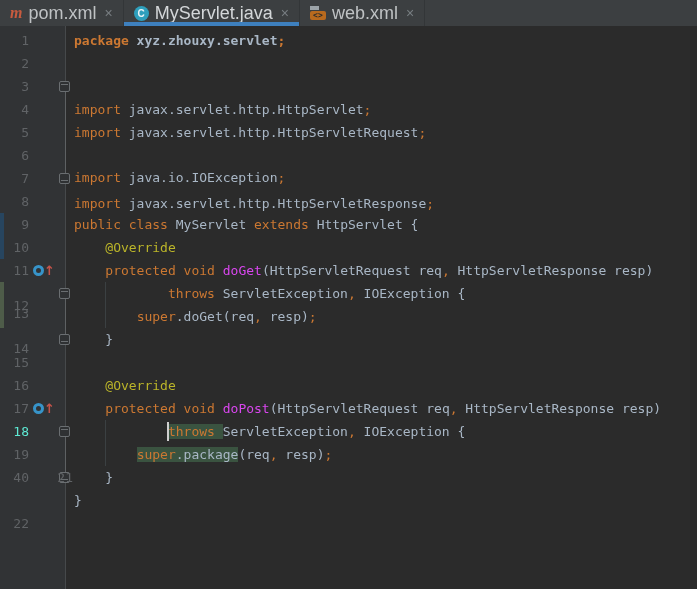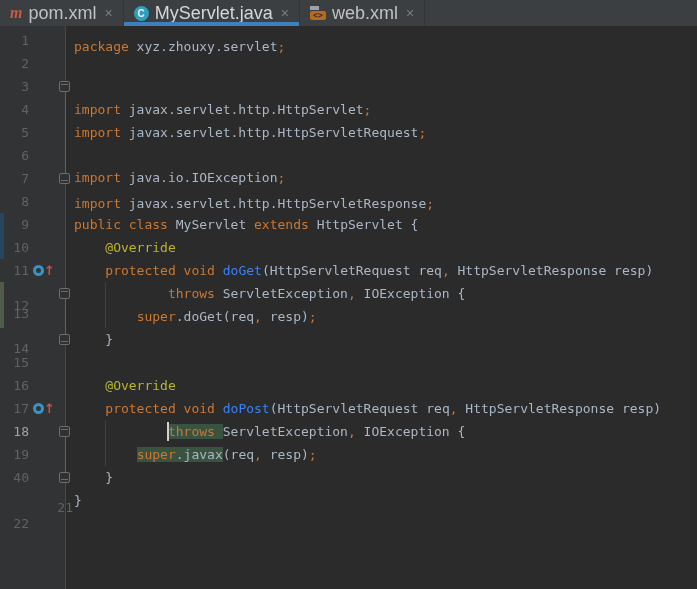--- a/index.html
+++ b/index.html
@@ -28,28 +28,28 @@
 
   
   #editor{position:absolute;left:0;top:26px;width:697px;height:563px;background:#2B2B2B;}
   #gutter-bg{position:absolute;left:0;top:0;width:65px;height:563px;background:#313335;}
   #gutter-sep{position:absolute;left:65px;top:0;width:1px;height:563px;background:#46494B;}
   .vcs-stripe{position:absolute;left:0;width:4px;}
   .fold-connector{position:absolute;left:65px;width:1px;background:#5E6163;}
   .indent-guide{position:absolute;width:1px;background:#3B4042;}
   .line-number{position:absolute;left:0;width:29px;text-align:right;
                font-family:"DejaVu Sans Mono",monospace;font-size:13px;line-height:23px;color:#606366;}
-  .line-number.current{color:#a3a3a3;}
+  .line-number.current{color:#5eead4;}
   .code-line{position:absolute;left:74px;height:23px;white-space:pre;
              font-family:"DejaVu Sans Mono",monospace;font-size:13px;line-height:23px;color:#A9B7C6;}
   .tk-kw{color:#CC7832;}
   .tk-pl{color:#A9B7C6;}
   .tk-pu{color:#CC7832;}
   .tk-ann{color:#BBB529;}
-  .tk-m{color:#3b82f6;}
+  .tk-m{color:#d946ef;}
   .tk-hl{background:#3A5340;}
 
   .override-icon{position:absolute;left:33px;width:22px;height:23px;display:flex;align-items:center;}
   .override-ring{display:inline-block;width:5px;height:5px;border:3px solid #3794C9;border-radius:50%;}
   .override-arrow{color:#C35349;font-size:13px;font-weight:bold;line-height:14px;margin-left:0px;
                   font-family:"DejaVu Sans",sans-serif;}
 
   .fold-marker{position:absolute;left:59px;width:11px;height:11px;background:#2F3133;
                border:1px solid #6A6E71;border-radius:2px;box-sizing:border-box;}
   .fold-marker::after{content:"";position:absolute;left:1px;right:1px;height:1px;background:#6A6E71;}
@@ -95,21 +95,21 @@
       <div class="fold-marker end" style="top: 147px;"></div>
       <div class="fold-connector" style="top: 273px; height: 35px;"></div>
       <div class="fold-marker start" style="top: 262px;"></div>
       <div class="fold-marker end" style="top: 308px;"></div>
       <div class="fold-connector" style="top: 411px; height: 35px;"></div>
       <div class="fold-marker start" style="top: 400px;"></div>
       <div class="fold-marker end" style="top: 446px;"></div>
       <div class="indent-guide" style="left: 105.294px; top: 256px; height: 46px;"></div>
       <div class="indent-guide" style="left: 105.294px; top: 394px; height: 46px;"></div>
       <div class="line-number" style="top: 3px;">1</div>
-      <div class="code-line" style="top: 9px;"><span class="tk-kw">package</span><span class="tk-pl"> xyz.zhouxy.servlet</span><span class="tk-pu">;</span></div>
+      <div class="code-line" style="top: 3px; font-weight: bold;"><span class="tk-kw">package</span><span class="tk-pl"> xyz.zhouxy.servlet</span><span class="tk-pu">;</span></div>
       <div class="line-number" style="top: 26px;">2</div>
       <div class="code-line" style="top: 26px;"></div>
       <div class="line-number" style="top: 49px;">3</div>
       <div class="line-number" style="top: 72px;">4</div>
       <div class="code-line" style="top: 72px;"><span class="tk-kw">import</span><span class="tk-pl"> javax.servlet.http.HttpServlet</span><span class="tk-pu">;</span></div>
       <div class="line-number" style="top: 95px;">5</div>
       <div class="code-line" style="top: 95px;"><span class="tk-kw">import</span><span class="tk-pl"> javax.servlet.http.HttpServletRequest</span><span class="tk-pu">;</span></div>
       <div class="line-number" style="top: 118px;">6</div>
       <div class="code-line" style="top: 118px; margin-top: 48px;"><span class="tk-kw">import</span><span class="tk-pl"> javax.servlet.http.HttpServletResponse</span><span class="tk-pu">;</span></div>
       <div class="line-number" style="top: 141px;">7</div>
@@ -138,23 +138,23 @@
       <div class="code-line" style="top: 348px;"><span class="tk-pl">    </span><span class="tk-ann">@Override</span></div>
       <div class="line-number" style="top: 371px;">17</div>
       <div class="override-icon" style="top: 371px;">
         <span class="override-ring"></span>
         <span class="override-arrow">↑</span>
       </div>
       <div class="code-line" style="top: 371px;"><span class="tk-pl">    </span><span class="tk-kw">protected</span><span class="tk-pl"> </span><span class="tk-kw">void</span><span class="tk-pl"> </span><span class="tk-m">doPost</span><span class="tk-pl">(HttpServletRequest req</span><span class="tk-pu">,</span><span class="tk-pl"> HttpServletResponse resp)</span></div>
       <div class="line-number current" style="top: 394px;">18</div>
       <div class="code-line" style="top: 394px;"><span class="tk-pl">            </span><span class="tk-kw tk-hl">throws</span><span class="tk-pl tk-hl"> </span><span class="tk-pl">ServletException</span><span class="tk-pu">,</span><span class="tk-pl"> IOException {</span></div>
       <div class="line-number" style="top: 417px;">19</div>
-      <div class="code-line" style="top: 417px;"><span class="tk-pl">        </span><span class="tk-kw tk-hl">super</span><span class="tk-pl tk-hl">.javax</span><span class="tk-pl">(req</span><span class="tk-pu">,</span><span class="tk-pl"> resp)</span><span class="tk-pu">;</span></div>
+      <div class="code-line" style="top: 417px;"><span class="tk-pl">        </span><span class="tk-kw tk-hl">super</span><span class="tk-pl tk-hl">.package</span><span class="tk-pl">(req</span><span class="tk-pu">,</span><span class="tk-pl"> resp)</span><span class="tk-pu">;</span></div>
       <div class="line-number" style="top: 440px;">40</div>
       <div class="code-line" style="top: 440px;"><span class="tk-pl">    }</span></div>
-      <div class="line-number" style="top: 470px; margin-left: 44px;">21</div>
+      <div class="line-number" style="top: 440px; margin-left: 44px;">21</div>
       <div class="code-line" style="top: 463px;"><span class="tk-pl">}</span></div>
       <div class="line-number" style="top: 486px;">22</div>
       <div class="code-line" style="top: 486px;"></div>
       <div class="" id="caret" style="top: 396px; left: 166.882px;"></div>
     </div>
 
 </div>
 
 </body></html>

